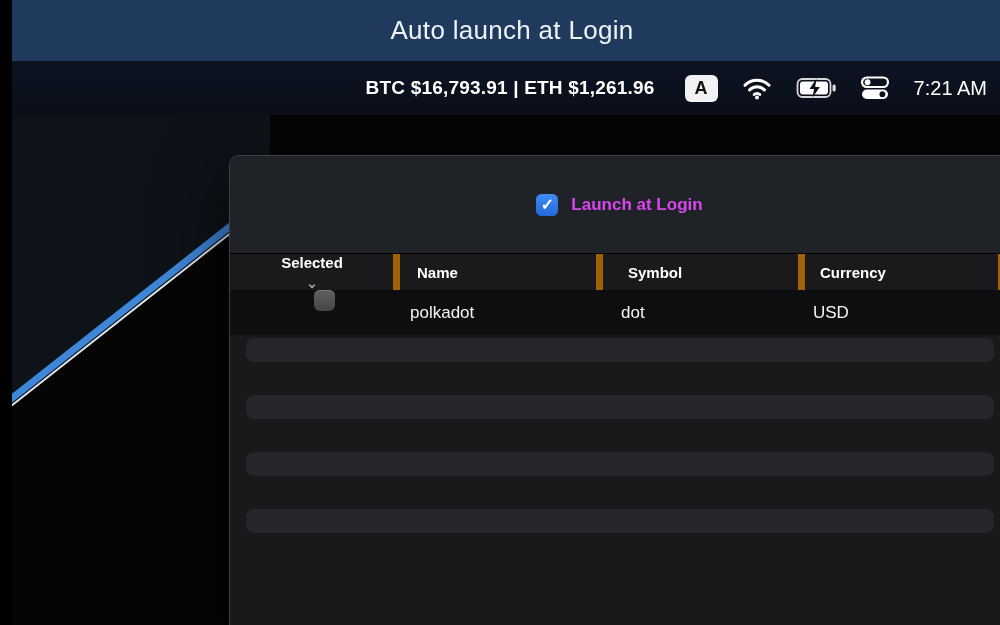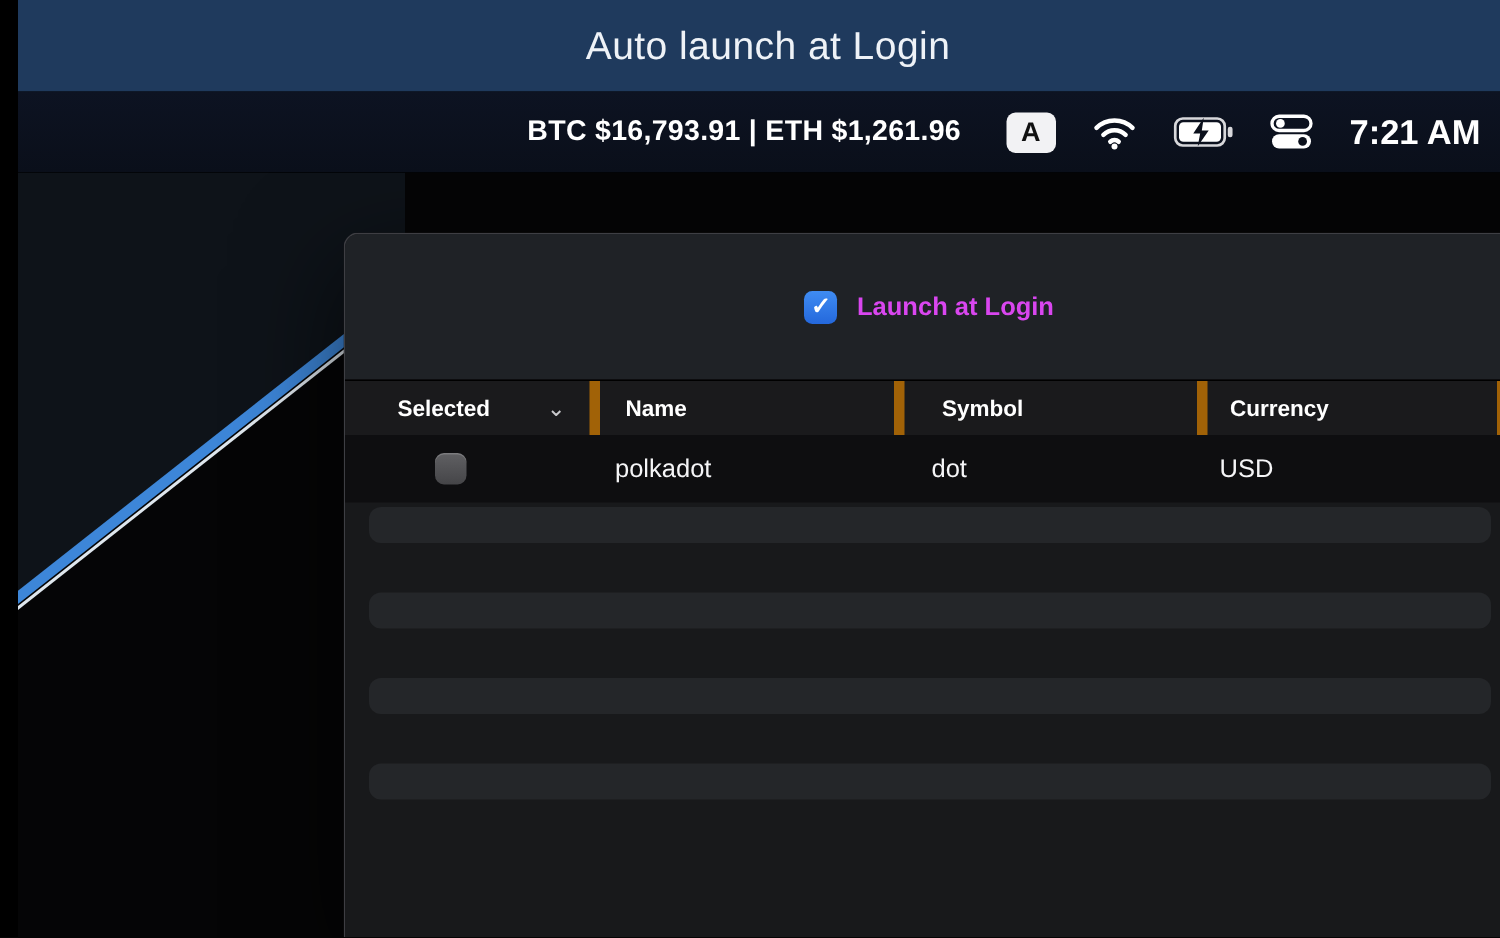--- a/index.html
+++ b/index.html
@@ -21,21 +21,21 @@
     display: flex; align-items: center; justify-content: flex-end;
     gap: 22px; padding-right: 25px; color: #fff;
   }
   .ticker { font-size: 19px; font-weight: 600; letter-spacing: .2px; }
   .input-badge {
     width: 33px; height: 27px; background: #f2f2f4; border-radius: 6px;
     color: #111; font-size: 18px; font-weight: 700;
     display: flex; align-items: center; justify-content: center; margin-left: 8px;
   }
   .mb-icon { display: flex; align-items: center; justify-content: center; }
-  .clock { font-size: 23px; font-weight: 700; margin-left: 2px; }
+  .clock { font-size: 20px; font-weight: 400; margin-left: 2px; }
 
   
   .desktop { position: relative; flex: 1 1 auto; background: #050506; overflow: hidden; }
   .wallpaper { position: absolute; inset: 0; }
 
   
   .window {
     position: absolute; left: 217px; top: 40px; width: 781px; height: 470px;
     background: #18191b; border-radius: 10px 10px 0 0;
     border: 1px solid rgba(110,110,118,.45); border-bottom: none;
@@ -89,21 +89,21 @@
   .cb .check { color: #fff; font-size: 16px; font-weight: 700; line-height: 1; }
   .launch-label { color: #d946ef; font-size: 17px; font-weight: 700; }
 
   
   .thead {
     height: 37px; flex: 0 0 37px; background: #1a1a1c; border-top: 1px solid #000;
     display: flex; align-items: stretch; color: #fff; font-size: 15px; font-weight: 700;
   }
   .th { display: flex; align-items: center; }
   .th + .th { border-left: 7px solid #a16207; }
-  .col-selected { width: 163px; padding-left: 35px; justify-content: space-between; padding-right: 16px; }
+  .col-selected { width: 163px; padding-left: 17px; justify-content: space-between; padding-right: 16px; flex-direction: column; }
   .col-name     { width: 203px; padding-left: 17px; }
   .col-symbol   { width: 202px; padding-left: 25px; }
   .col-currency { width: 200px; padding-left: 15px; }
   .col-rest     { flex: 1 1 auto; }
   .sort-chevron { color: #c9c9cc; font-size: 15px; font-weight: 400; line-height: 1; }
 
   
   .tbody { flex: 1 1 auto; background: #18191b; padding-top: 0; }
   .trow {
     height: 45px; background: #0e0e10; display: flex; align-items: flex-start;

